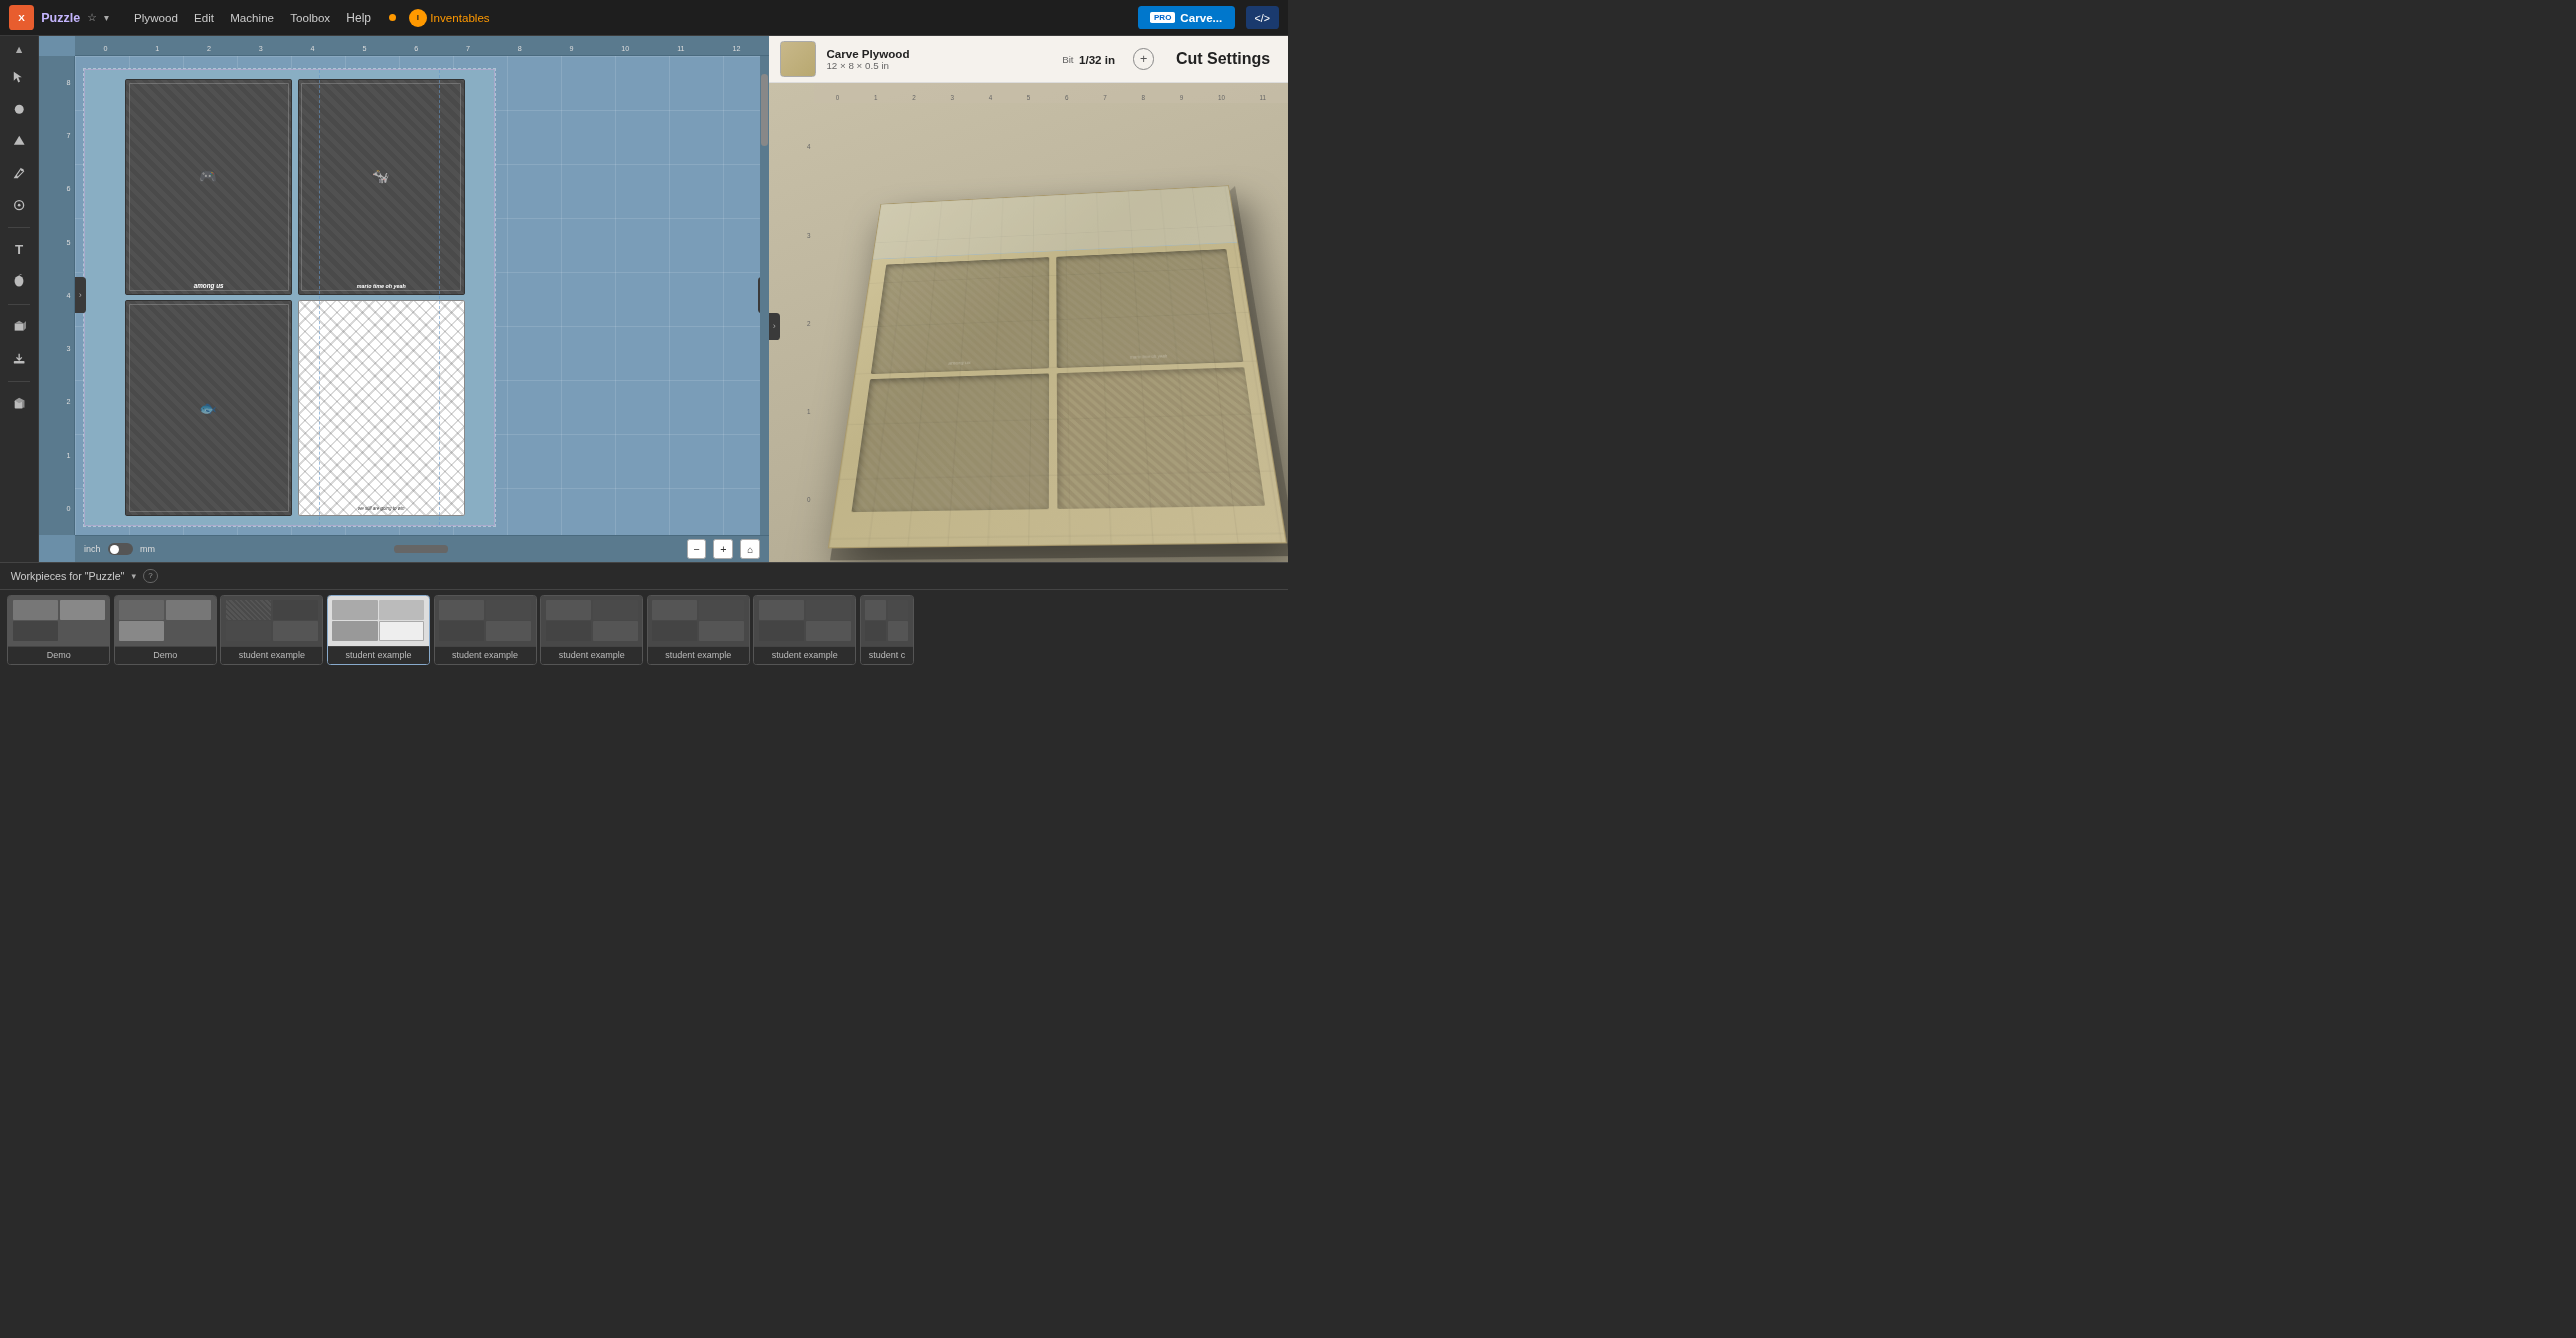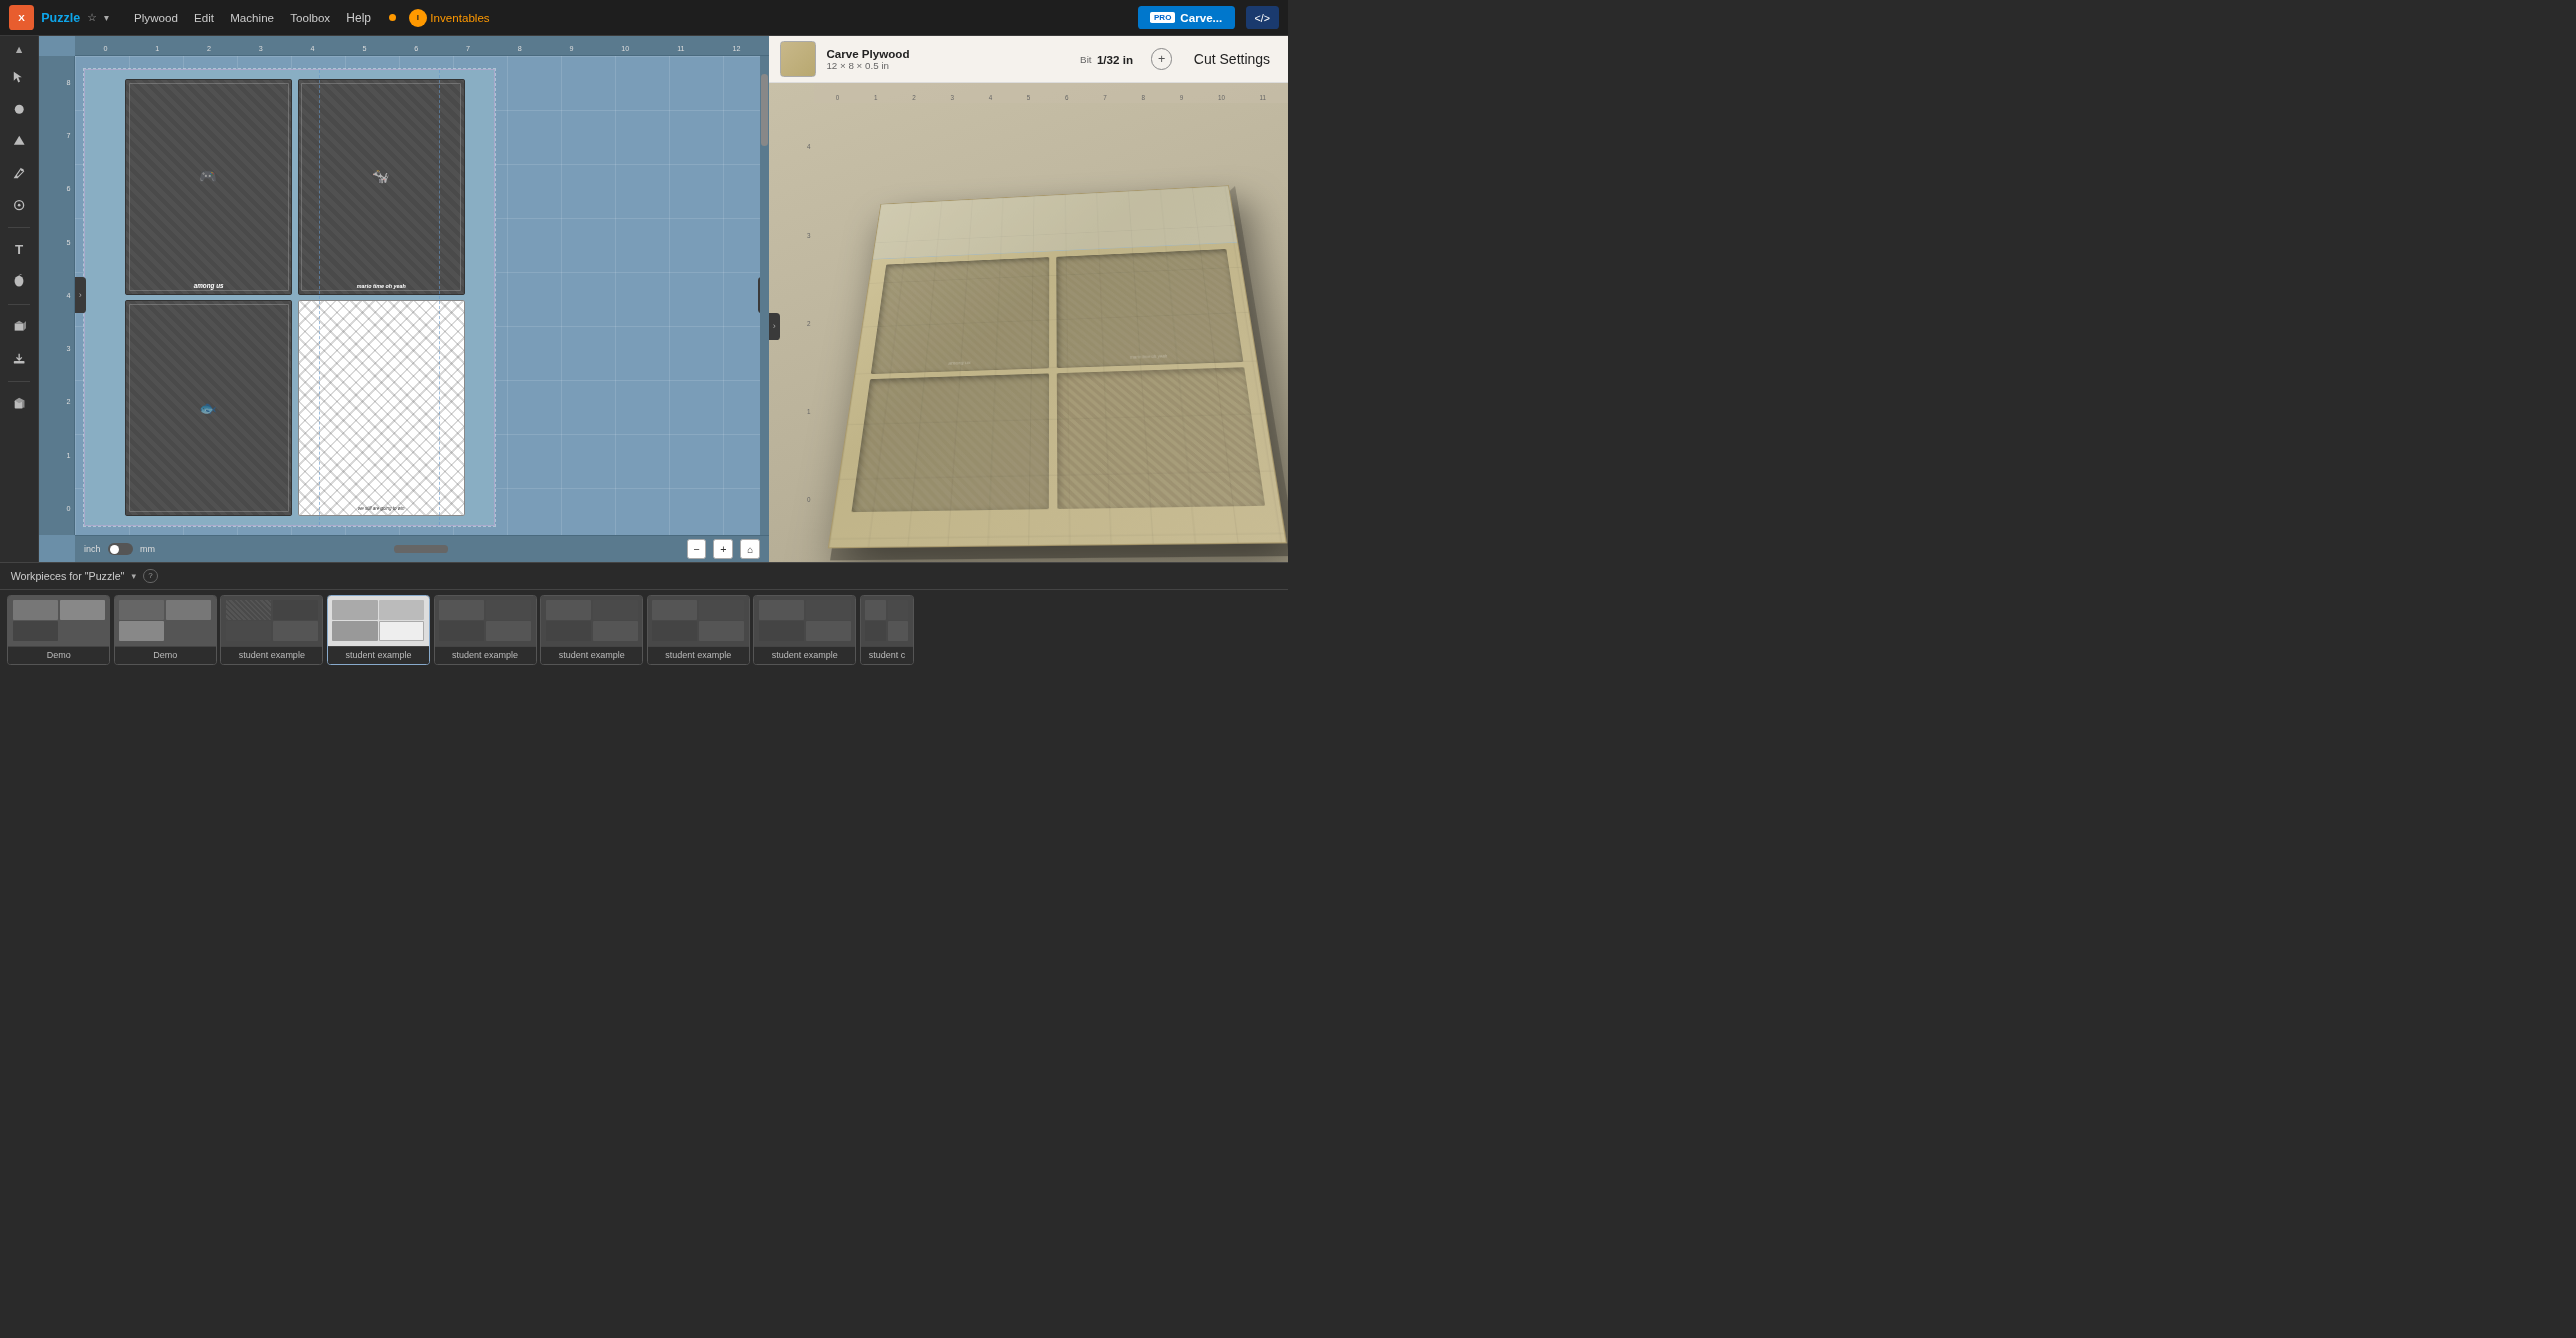--- a/index.html
+++ b/index.html
@@ -60,21 +60,21 @@
     ::-webkit-scrollbar-track { background: #2a2a2a; }
     ::-webkit-scrollbar-thumb { background: #555; border-radius: 1.8px; }
   </style>
 </head>
 <body>
 
 <div id="navbar">
   <div style="width:25px;height:25px;background:#e85d2e;border-radius:3.6px;display:flex;align-items:center;justify-content:center;font-size:9.8px;font-weight:bold;flex-shrink:0;">
     <span style="color:#fff;">X</span>
   </div>
-  <span style="font-size:12.5px;font-weight:600;color:#0ea5e9;">Puzzle</span>
+  <span style="font-size:12.5px;font-weight:600;color:#c4b5fd;">Puzzle</span>
   <span style="color:#aaa;font-size:10.7px;cursor:pointer;">☆</span>
   <span style="color:#aaa;font-size:9.8px;cursor:pointer;">▾</span>
   <div style="display:flex;gap:1.8px;margin-left:10.7px;">
     <button style="background:none;border:none;color:#ccc;font-size:11.6px;padding:3.6px 7.2px;cursor:pointer;border-radius:2.7px;">Plywood</button>
     <button style="background:none;border:none;color:#ccc;font-size:11.6px;padding:3.6px 7.2px;cursor:pointer;border-radius:2.7px;">Edit</button>
     <button style="background:none;border:none;color:#ccc;font-size:11.6px;padding:3.6px 7.2px;cursor:pointer;border-radius:2.7px;">Machine</button>
     <button style="background:none;border:none;color:#ccc;font-size:11.6px;padding:3.6px 7.2px;cursor:pointer;border-radius:2.7px;">Toolbox</button>
     <button style="background:none;border:none;color:#ccc;font-size:12px;padding:3.6px 7.2px;cursor:pointer;border-radius:2.7px;">Help</button>
   </div>
   <div style="width:7.2px;height:7.2px;border-radius:50%;background:#ff9900;margin-left:3.6px;"></div>
@@ -260,21 +260,21 @@
       <div style="width:36px;height:36px;background:linear-gradient(135deg,#c8b88a,#b8a870);border-radius:3.6px;border:0.9px solid #aaa;flex-shrink:0;"></div>
       <div style="flex:1;">
         <div style="font-size:11.6px;font-weight:600;color:#222;">Carve Plywood</div>
         <div style="font-size:9.8px;color:#666;">12 × 8 × 0.5 in</div>
       </div>
       <div style="display:flex;align-items:center;gap:5.4px;margin-right:7.2px;">
         <span style="font-size:9.8px;color:#666;">Bit</span>
         <span style="font-size:11.6px;font-weight:600;color:#222;">1/32 in</span>
       </div>
       <button style="width:21.5px;height:21.5px;background:none;border:0.9px solid #888;border-radius:50%;color:#555;font-size:12.5px;cursor:pointer;display:flex;align-items:center;justify-content:center;">+</button>
-      <button style="font-size:14px;font-weight:400;color:#222;cursor:pointer;padding:3.6px 7.2px;background:none;border:none;margin-left:3.6px;">Cut Settings</button>
+      <button style="font-size:16px;font-weight:700;color:#222;cursor:pointer;padding:3.6px 7.2px;background:none;border:none;margin-left:3.6px;">Cut Settings</button>
     </div>
 
     <div id="preview-3d" style="flex:1;position:relative;overflow:hidden;background:linear-gradient(160deg,#c8c0a8 0%,#b0a890 100%);">
 
       <div style="position:absolute;top:0;left:45px;right:0;height:19.7px;background:rgba(200,190,170,0.5);display:flex;align-items:flex-end;padding-bottom:1.8px;">
         <div style="width:100%;display:flex;justify-content:space-around;padding:0 4.5px;">
           <span style="color:#666;font-size:6.3px;">0</span>
           <span style="color:#666;font-size:6.3px;">1</span>
           <span style="color:#666;font-size:6.3px;">2</span>
           <span style="color:#666;font-size:6.3px;">3</span>

